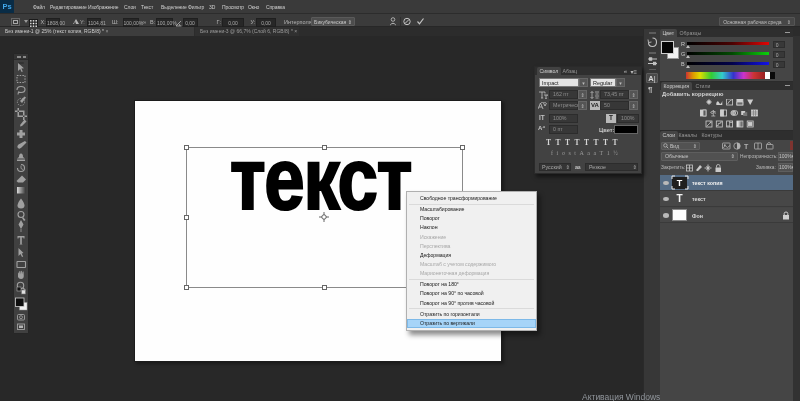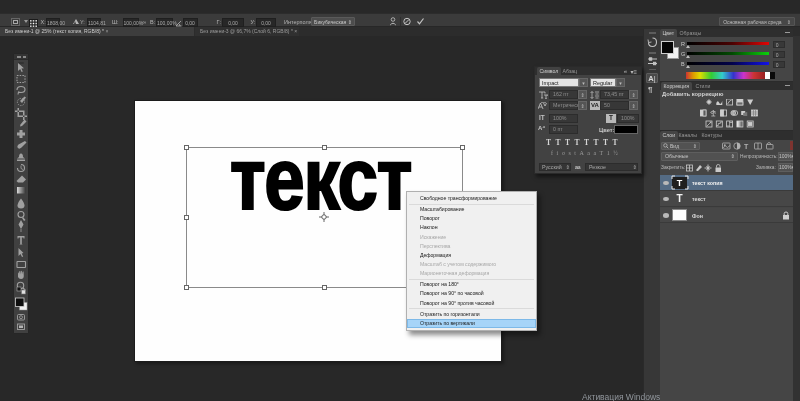--- a/index.html
+++ b/index.html
@@ -68,20 +68,34 @@
 .cpbtn { position:absolute; width:9px; height:9px; background:#555; border:1px solid #666;
   color:#bbb; font-size:5px; text-align:center; line-height:8px; }
 .cpfld { position:absolute; height:8.5px; background:#373737; border:1px solid #2c2c2c;
   color:#8f8f8f; font-size:5.3px; line-height:7.5px; padding-left:3px; }
 
 #wm { left:582px; top:392px; color:#90959b; font-size:8.5px; }
 </style>
 </head>
 <body>
 <div id="stage">
+  <div class="abs" id="menubar">
+    <div class="abs" id="pslogo">Ps</div>
+    <span class="mitem" style="left:33px">Файл</span>
+    <span class="mitem" style="left:50px">Редактирование</span>
+    <span class="mitem" style="left:88px">Изображение</span>
+    <span class="mitem" style="left:124px">Слои</span>
+    <span class="mitem" style="left:141px">Текст</span>
+    <span class="mitem" style="left:161px">Выделение</span>
+    <span class="mitem" style="left:188px">Фильтр</span>
+    <span class="mitem" style="left:209px">3D</span>
+    <span class="mitem" style="left:222px">Просмотр</span>
+    <span class="mitem" style="left:248px">Окно</span>
+    <span class="mitem" style="left:266px">Справка</span>
+  </div>
   <div class="abs" id="optbar">
 
     <div class="abs" style="left:11px;top:4px;width:9px;height:8px;border:1px solid #666"></div>
     <div class="abs" style="left:13px;top:6px;width:5px;height:4px;border:1px dashed #aaa"></div>
     <div class="abs" style="left:24px;top:6px;width:0;height:0;border-left:2px solid transparent;border-right:2px solid transparent;border-top:3px solid #999"></div>
 
     <svg class="abs" style="left:29px;top:5px" width="9" height="9" viewBox="0 0 9 9">
         <rect width="9" height="9" fill="#1b1b1b"></rect>
         <g fill="#cdcdcd">
           <rect x="1" y="1" width="1.6" height="1.6"></rect>

